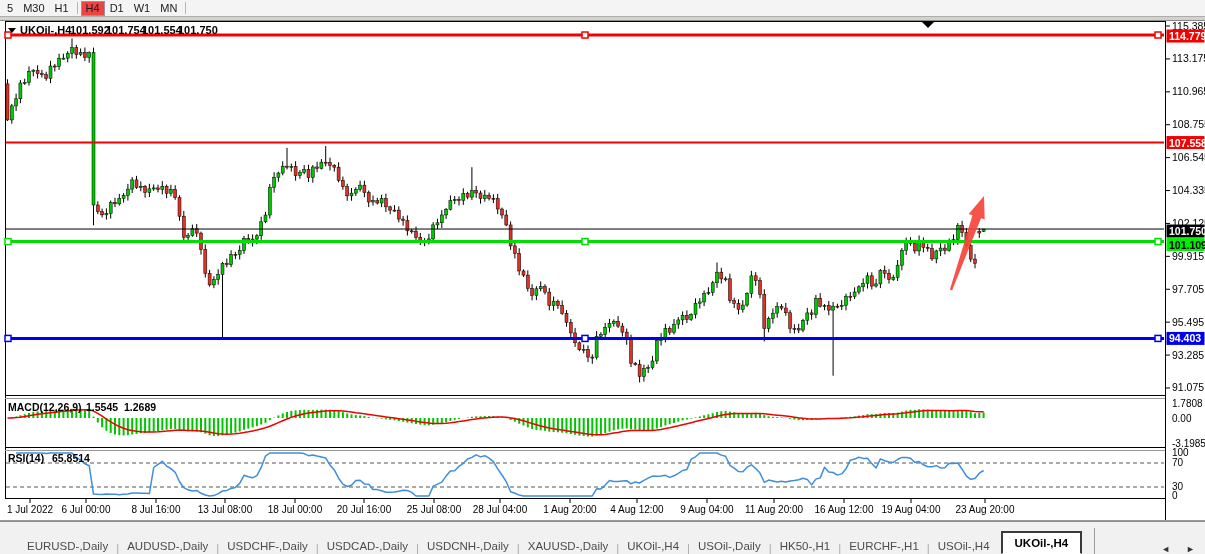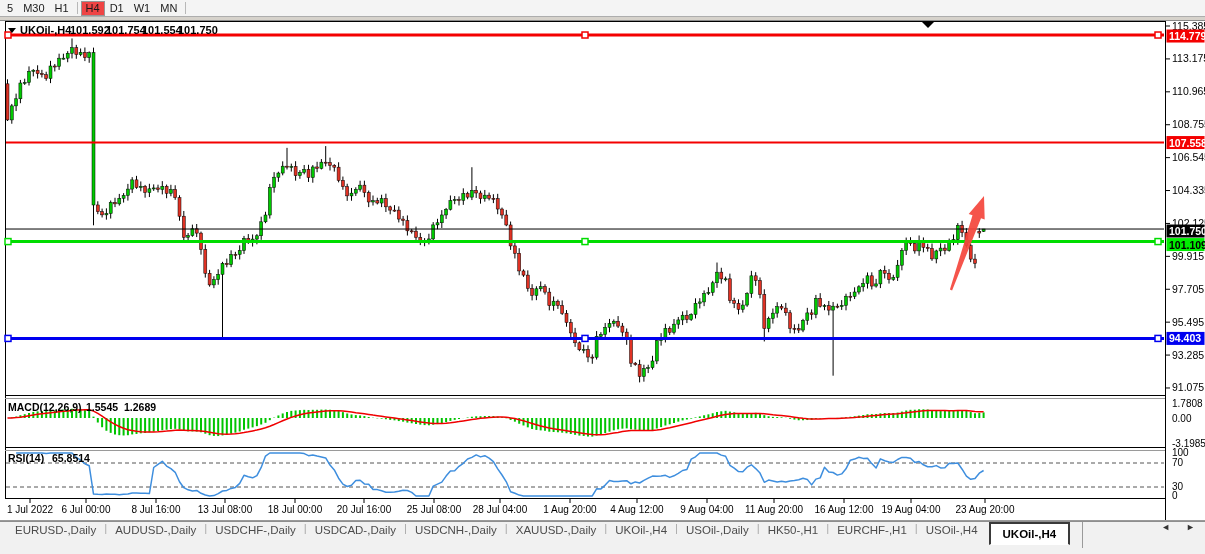--- a/index.html
+++ b/index.html
@@ -10,21 +10,21 @@
            border-bottom:1px solid #adadad;display:flex;align-items:center;padding-left:2px;
            box-sizing:border-box;z-index:5;font-size:11px;color:#1a1a1a;}
   .tb{padding:0 5px;line-height:15px;cursor:default;}
   .tb.active{background:#ef4444;border:1px solid #979797;line-height:13px;padding:0 4px;}
   .tb-sep{width:1px;height:12px;background:#b8b8b8;margin:0 3px;}
   
   svg.chart{position:absolute;top:0;left:0;z-index:1;}
   svg text{font-family:"Liberation Sans","DejaVu Sans",sans-serif;}
   
   .tabbar{position:absolute;top:521px;left:0;width:1205px;height:33px;background:#f1f1f1;
-          border-top:1px solid #8e8e8e;display:flex;align-items:flex-start;padding-left:8px;
+          border-top:1px solid #8e8e8e;display:flex;align-items:flex-end;padding-left:20px;
           box-sizing:border-box;z-index:5;font-size:11.5px;color:#4c4c4c;}
   .tab{padding:2px 7px;white-space:nowrap;cursor:default;}
   .tab-sep{color:#aaa;padding:0 1px;}
   .tab.active{background:#fff;border:2px solid #3a3a3a;border-bottom:1px solid #fff;
               font-weight:bold;color:#000;padding:4px 12px;margin:0 4px;}
   .tab-div{width:1px;height:26px;background:#9a9a9a;margin:0 8px;}
   .tab-nav{margin-left:auto;display:flex;align-items:center;gap:16px;padding-right:10px;}
   .tab-arrow{font-size:9px;color:#333;cursor:default;}
 </style>
 </head>

